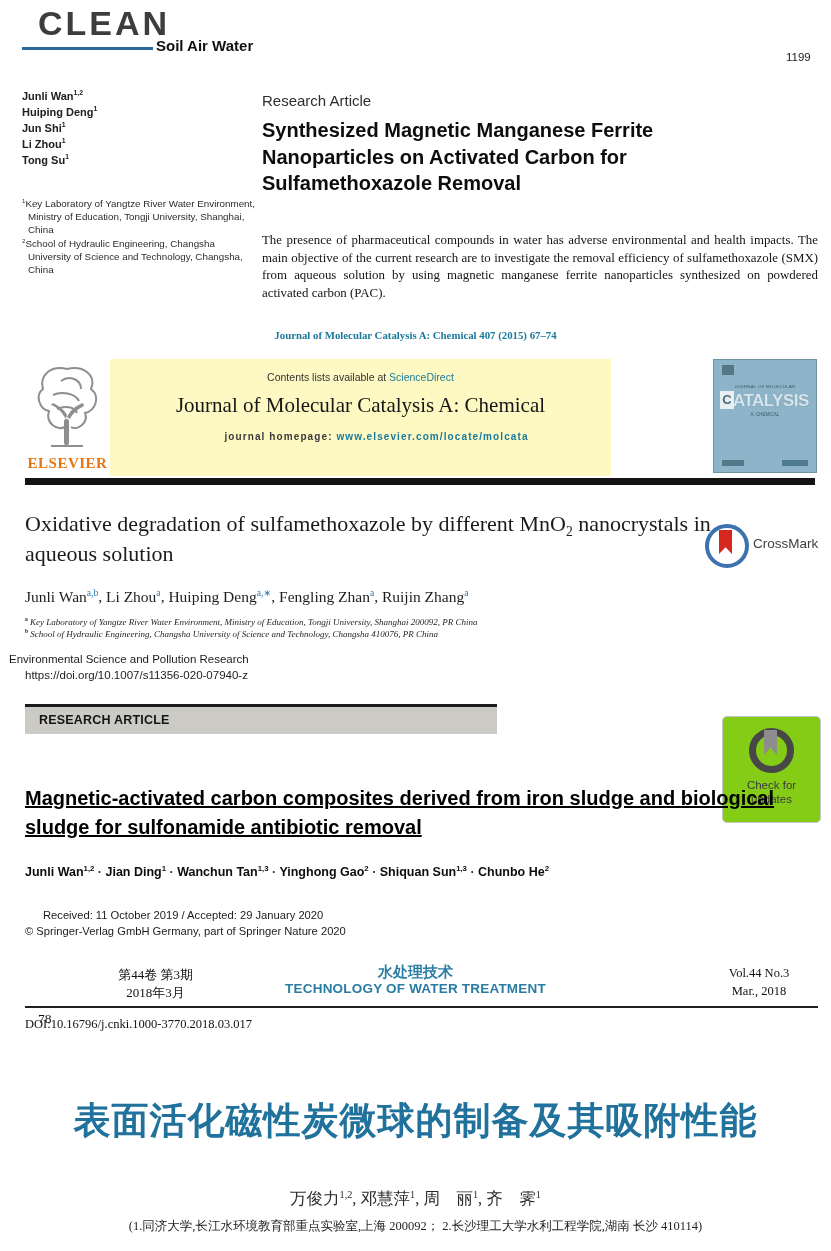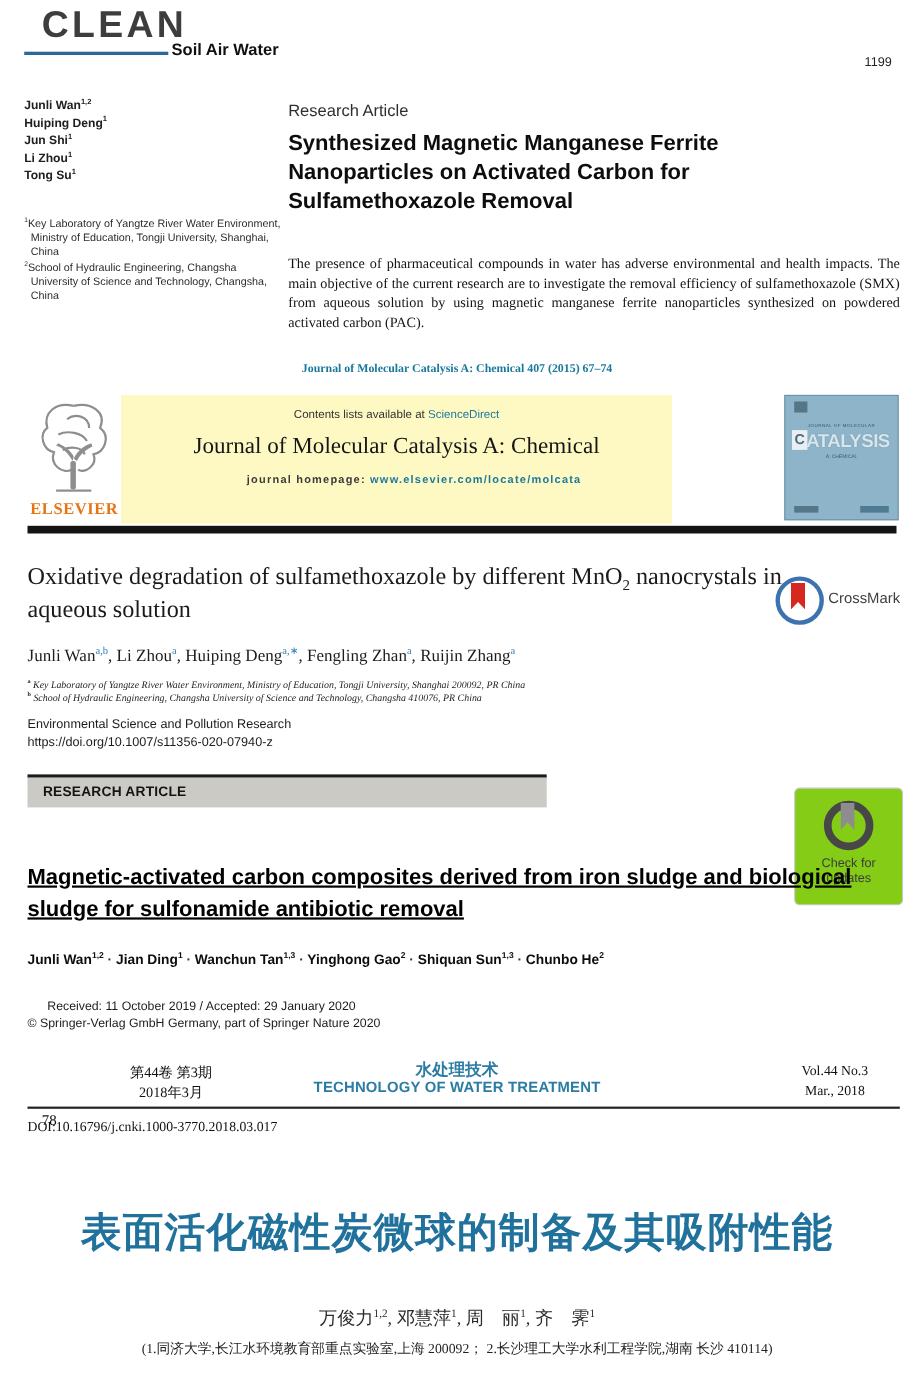--- a/index.html
+++ b/index.html
@@ -52,21 +52,21 @@
         border:4px solid #3c72ad;background:#fff;}
   .cm-book{position:absolute;left:16px;top:8px;width:13px;height:24px;background:#d6281e;
         clip-path:polygon(0 0,100% 0,100% 100%,50% 72%,0 100%);}
   .cm-label{position:absolute;left:50px;top:14px;font-size:13.5px;color:#3f3f3f;}
   .jmca-authors{left:25px;top:588px;font-family:"Liberation Serif",serif;font-size:15.5px;color:#1d1d1d;}
   .jmca-authors sup{color:#2f7cb5;}
   .jmca-affils{left:25px;top:616px;font-family:"Liberation Serif",serif;font-style:italic;
         font-size:9px;line-height:12px;color:#1f1f1f;}
   .jmca-affils sup{font-style:normal;font-weight:bold;}
   
-  .espr-journal{left:25px;top:653px;font-size:11.5px;color:#1c1c1c;}
+  .espr-journal{left:9px;top:653px;font-size:11.5px;color:#1c1c1c;}
   .espr-doi{left:25px;top:669px;font-size:11.5px;color:#1c1c1c;}
   .espr-rule{left:25px;top:704px;width:472px;height:3px;background:#1c1c1c;}
   .espr-banner{left:25px;top:707px;width:472px;height:27px;background:#cbcac4;
         font-size:12.5px;font-weight:bold;color:#141414;line-height:27px;padding-left:14px;box-sizing:border-box;letter-spacing:0.2px;}
   .upd-badge{left:722px;top:716px;width:97px;height:105px;background:#84cc16;border:1px solid #c6c6c6;border-radius:5px;}
   .upd-ring{position:absolute;left:26px;top:11px;width:31px;height:31px;border-radius:50%;border:7px solid #474747;}
   .upd-book{position:absolute;left:41px;top:13px;width:13px;height:25px;background:#8d8d8d;
         clip-path:polygon(0 0,100% 0,100% 100%,50% 70%,0 100%);}
   .upd-label{position:absolute;left:0;top:62px;width:100%;text-align:center;
         font-size:11.5px;line-height:13.5px;color:#3c3c3c;}

